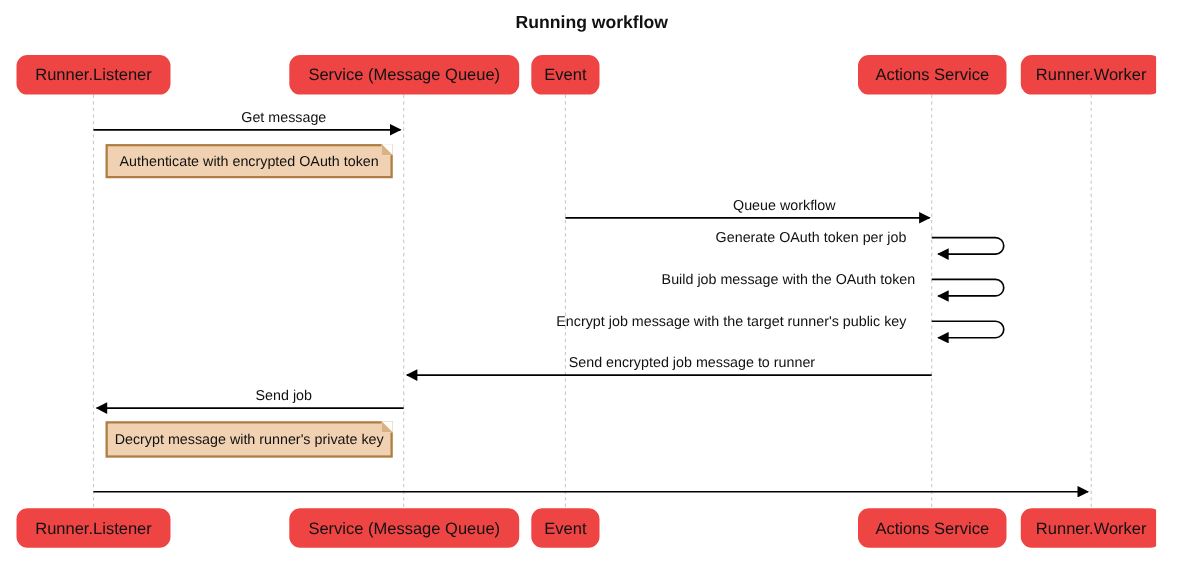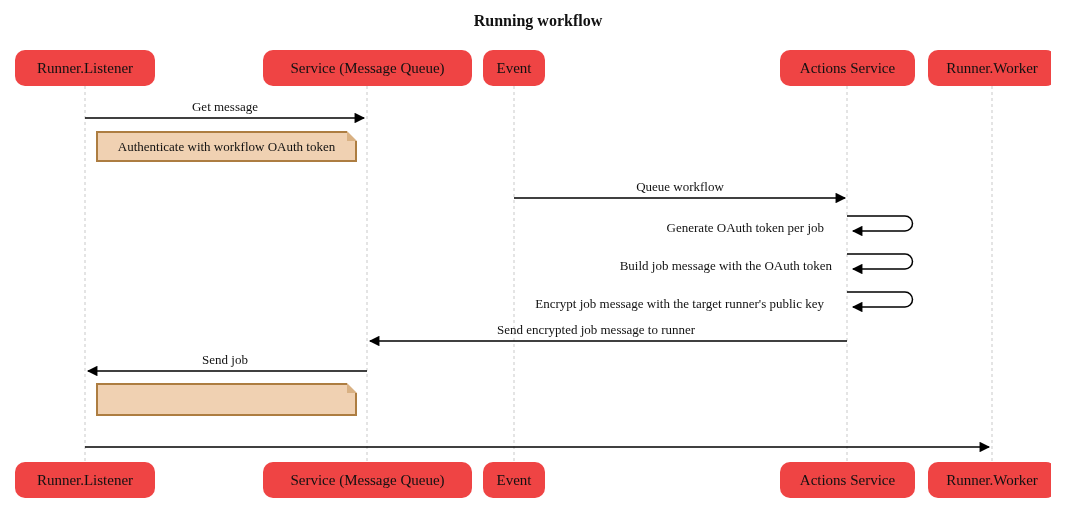--- a/index.html
+++ b/index.html
@@ -1,42 +1,42 @@
 <!DOCTYPE html>
 <html><head>
 <meta charset="utf-8">
 <style>
   html,body{margin:0;padding:0;background:#ffffff;}
   .canvas{
     position:relative;
     width:1051px;height:523px;
     background:#ffffff;
-    font-family:Liberation Serif, serif;
+    font-family:Liberation Sans, sans-serif;
     overflow:hidden;
   }
   .title{
     position:absolute;top:12px;left:538px;transform:translateX(-50%);
     font-size:16px;font-weight:bold;color:#111;white-space:nowrap;
   }
   .svg-layer{position:absolute;top:0;left:0;}
   .actor{
     position:absolute;height:36px;
     background:#ef4444;border-radius:10px;
     display:flex;align-items:center;justify-content:center;
     font-size:15px;color:#111;white-space:nowrap;
     box-sizing:border-box;
   }
   .row-top{top:50px;}
   .row-bottom{top:462px;}
   .msg{
     position:absolute;height:16px;line-height:16px;
     font-size:13px;color:#111;white-space:nowrap;
   }
-  .msg.center{transform:translateX(-50%);}
-  .msg.right{text-align:right;margin-top:12px;}
+  .msg.center{transform:translateX(-50%);margin-left:33px;}
+  .msg.right{text-align:right;}
   .note{
     position:absolute;
     background:#f0d1b2;border:2px solid #ad7d41;
     display:flex;align-items:center;justify-content:center;
     font-size:13px;color:#111;white-space:nowrap;
     box-sizing:border-box;
   }
   .fold{
     position:absolute;top:-2px;right:-2px;width:0;height:0;
     border-top:10px solid #ffffff;
@@ -109,20 +109,21 @@
 
   <div class="msg center" style="left:225px;top:99px;">Get message</div>
   <div class="msg center" style="left:680px;top:179px;">Queue workflow</div>
   <div class="msg right" style="right:227px;top:208px;">Generate OAuth token per job</div>
   <div class="msg right" style="right:219px;top:246px;">Build job message with the OAuth token</div>
   <div class="msg right" style="right:227px;top:284px;">Encrypt job message with the target runner's public key</div>
   <div class="msg center" style="left:596px;top:322px;">Send encrypted job message to runner</div>
   <div class="msg center" style="left:225px;top:352px;">Send job</div>
 
   <div class="note" style="left:96px;top:131px;width:261px;height:31px;">
-    <span>Authenticate with workflow OAuth token</span>
+    <span>Authenticate with encrypted OAuth token</span>
     <div class="fold"></div>
   </div>
   <div class="note" style="left:96px;top:383px;width:261px;height:33px;">
+    <span>Decrypt message with runner's private key</span>
     <div class="fold"></div>
   </div>
 
 </div>
 
 </body></html>

